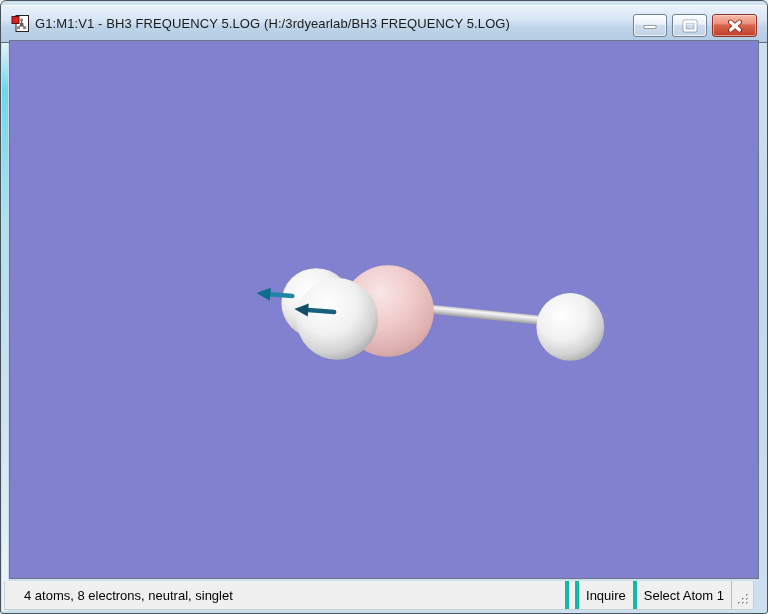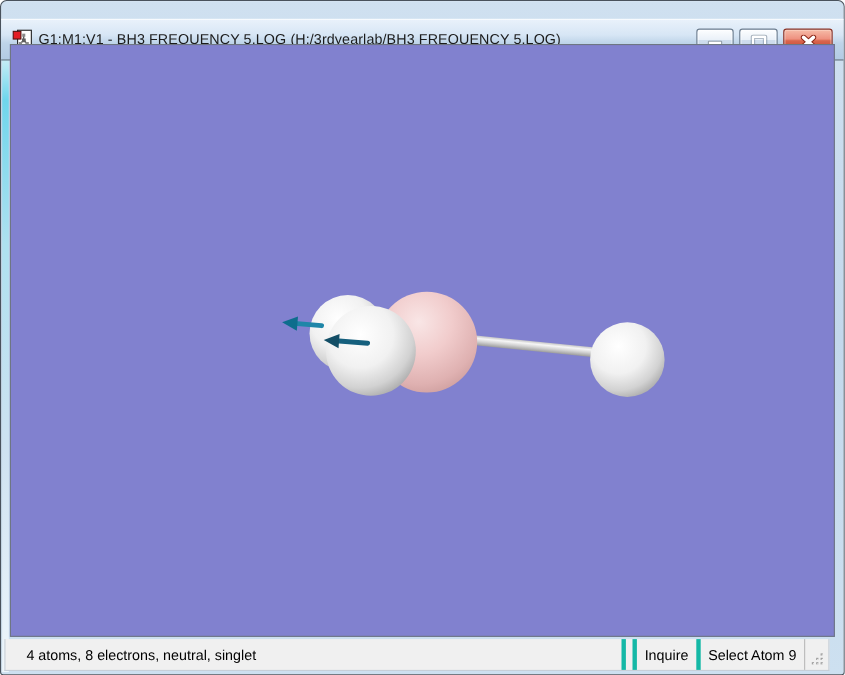--- a/index.html
+++ b/index.html
@@ -14,21 +14,21 @@
   }
   
   .window::before {
     content: ""; position: absolute; left: 1px; top: 38px; bottom: 2px; width: 6px;
     background: linear-gradient(to bottom, #eaf7fb 0%, #6fd6ec 9%, #aee1f0 32%, #cfe2f1 65%, #eef6fb 100%);
     pointer-events: none;
   }
 
   
   .titlebar {
-    position: absolute; left: 0; top: 16px; right: 0; height: 38px;
+    position: absolute; left: 0; top: 4px; right: 0; height: 38px;
     background: linear-gradient(to bottom, #eaf2fb 0%, #d7e6f5 40%, #bed4e9 60%, #b2cbe4 100%);
     border-bottom: 1px solid #5f6e7d;
     box-shadow: inset 0 1px 0 rgba(255,255,255,.85);
     display: flex; align-items: center;
     padding: 4px 6px;
   }
   .window-icon { width: 19px; height: 19px; margin: 0 5px 0 4px; flex: 0 0 auto; }
   .title-text {
     font-size: 13px; color: #1b1b1b; white-space: nowrap; overflow: hidden;
     letter-spacing: .1px; padding-bottom: 1px;
@@ -164,21 +164,21 @@
           <line x1="325" y1="272" x2="298.9607903384384" y2="270.0470592753829" stroke="#16607e" stroke-width="4.5" stroke-linecap="round"></line>
           <polygon points="285,269 299.44692500200904,263.56526376110793 298.4746556748678,276.5288547896578" fill="#134e66"></polygon>
         </g>
       </svg>
   </div>
 
   <div class="statusbar">
     <div class="status-summary">4 atoms, 8 electrons, neutral, singlet</div>
     <div class="status-panel status-panel-blank"></div>
     <div class="status-panel">Inquire</div>
-    <div class="status-panel">Select Atom 9</div>
+    <div class="status-panel">Select Atom 1</div>
     <div class="resize-grip">
       <svg width="13" height="13" viewBox="0 0 13 13">
         <g fill="#9b9b9b">
           <rect x="9" y="1" width="2" height="2"></rect>
           <rect x="9" y="5" width="2" height="2"></rect>
           <rect x="5" y="5" width="2" height="2"></rect>
           <rect x="9" y="9" width="2" height="2"></rect>
           <rect x="5" y="9" width="2" height="2"></rect>
           <rect x="1" y="9" width="2" height="2"></rect>
         </g>

